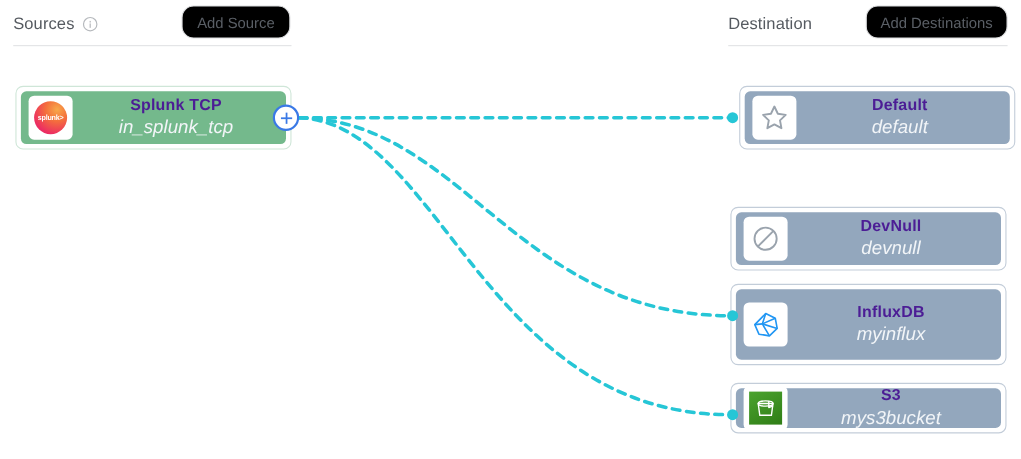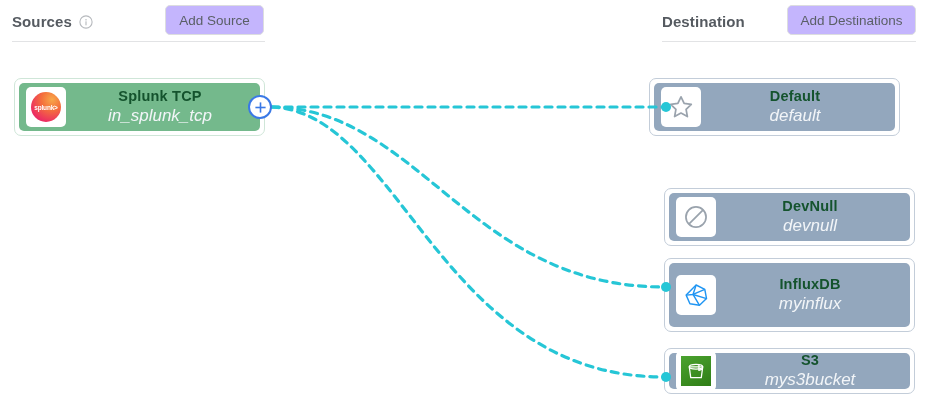--- a/index.html
+++ b/index.html
@@ -17,41 +17,41 @@
     top: 0;
     height: 42px;
     display: flex;
     align-items: center;
   }
   #sources-header  { left: 12px;  width: 253px; }
   #dest-header     { left: 662px; width: 254px; }
 
   .col-title {
     font-size: 15px;
-    font-weight: bold;
+    font-weight: normal;
     color: #555a60;
     letter-spacing: .1px;
     white-space: nowrap;
   }
   .info-icon {
     margin-left: 7px;
     width: 14px; height: 14px;
     display: inline-block;
     position: relative;
     top: 1px;
     cursor: pointer;
   }
   .info-icon svg { display: block; }
 
   .add-btn {
     position: absolute;
     height: 30px;
     border: 1px solid #dcdddf;
-    border-radius: 5px;
-    background: #c4b5fd;
+    border-radius: 11px;
+    background: #000000;
     color: #5a5f66;
     font-size: 13.5px;
     font-family: "Liberation Sans", sans-serif;
     display: flex;
     align-items: center;
     justify-content: center;
     cursor: pointer;
     white-space: nowrap;
   }
   #add-source-btn      { left: 165px; top: 5px; width: 99px; }
@@ -105,21 +105,21 @@
     flex: none;
     overflow: hidden;
   }
   .node-labels {
     flex: 1;
     text-align: center;
     padding-right: 6px;
     line-height: 1.25;
   }
   .node-title {
-    color: #14532d;
+    color: #4c1d95;
     font-size: 14.5px;
     font-weight: bold;
     letter-spacing: .2px;
   }
   .node-sub {
     color: #f2f5f8;
     font-size: 17px;
     font-style: italic;
   }
 
@@ -221,21 +221,21 @@
     </div>
   </div>
 
   <div id="connector-plus">
     <svg width="13" height="13" viewBox="0 0 13 13">
       <rect x="5.7" y="1.4" width="1.6" height="10.2" fill="#3a79e6"></rect>
       <rect x="1.4" y="5.7" width="10.2" height="1.6" fill="#3a79e6"></rect>
     </svg>
   </div>
 
-  <div class="node dest" id="node-default" style="left:649px; top:78px; width:251px; height:58px;">
+  <div class="node dest" id="node-default" style="left:672px; top:78px; width:251px; height:58px;">
     <div class="node-inner">
       <div class="node-icon">
         <svg width="26" height="26" viewBox="0 0 24 24">
           <path d="M12 2.6 L14.9 8.7 L21.5 9.6 L16.7 14.2 L17.9 20.8 L12 17.6 L6.1 20.8 L7.3 14.2 L2.5 9.6 L9.1 8.7 Z" fill="none" stroke="#9aa3ad" stroke-width="1.6" stroke-linejoin="round"></path>
         </svg>
       </div>
       <div class="node-labels">
         <div class="node-title">Default</div>
         <div class="node-sub">default</div>
       </div>

